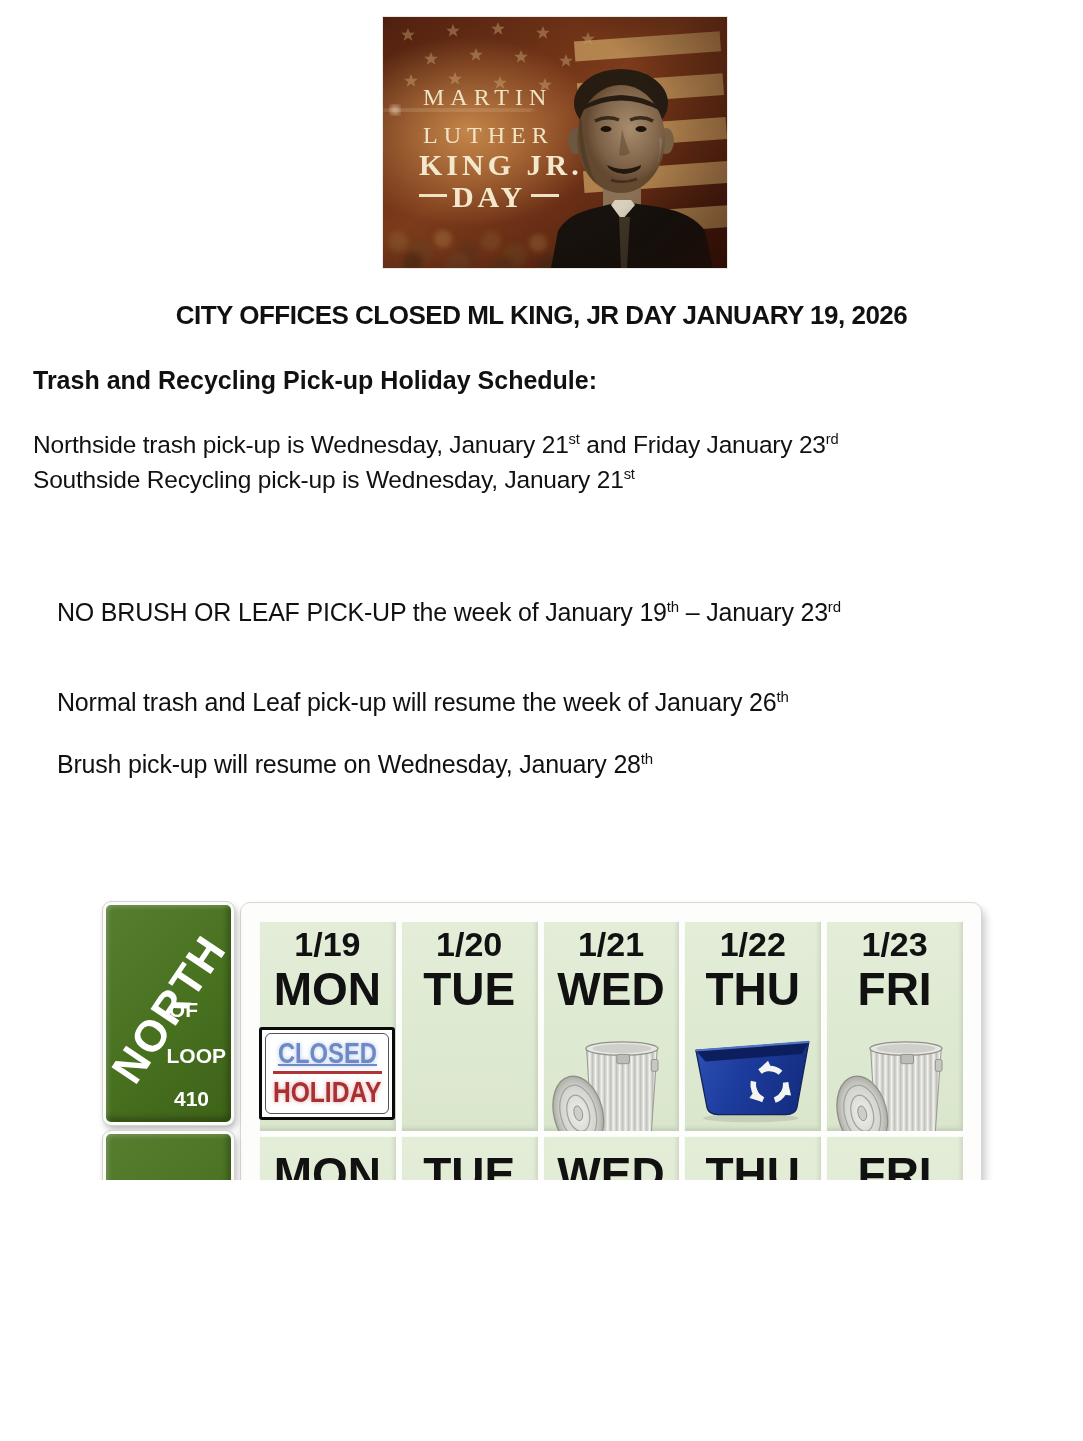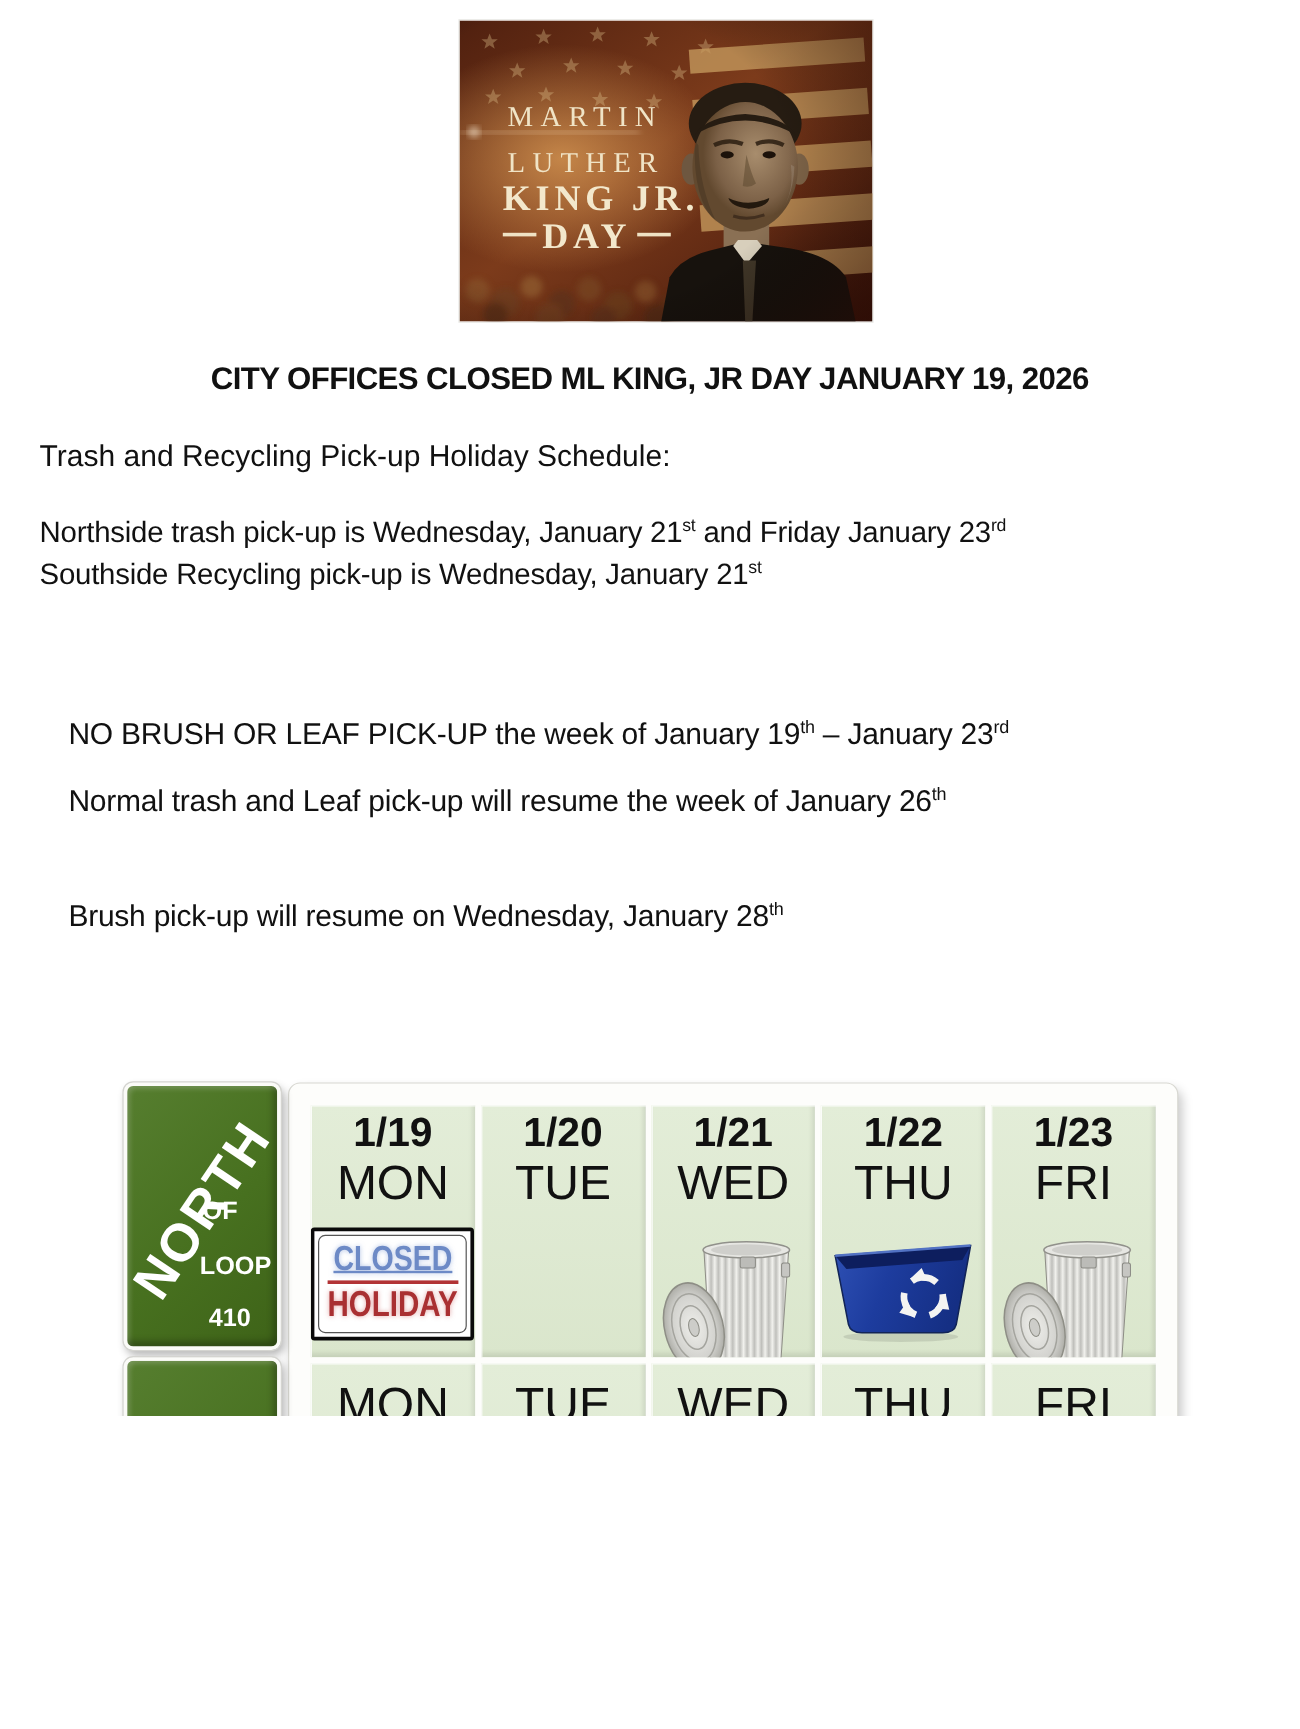--- a/index.html
+++ b/index.html
@@ -7,24 +7,24 @@
         font-family:"Liberation Sans",sans-serif;color:#111;}
 
   
   .banner{position:absolute;left:383px;top:17px;width:344px;height:251px;box-shadow:0 0 0 1px #e8e8e4;}
   .bt1{font-family:"Liberation Serif",serif;font-size:24px;fill:#f0e4c6;letter-spacing:6px;}
   .bt2{font-family:"Liberation Serif",serif;font-size:30px;font-weight:bold;fill:#f3e8cc;letter-spacing:4px;}
 
   
   .title{position:absolute;left:0;right:0;top:300px;text-align:center;
          font-size:26px;font-weight:bold;letter-spacing:-0.5px;white-space:nowrap;}
-  .sched-heading{position:absolute;left:33px;top:366px;font-size:25px;font-weight:normal;}
+  .sched-heading{position:absolute;left:33px;top:366px;font-size:25px;font-weight:bold;}
   .sched-lines{position:absolute;left:33px;top:428px;font-size:24.5px;line-height:34.5px;letter-spacing:-0.2px;}
   .note{position:absolute;left:33px;font-size:25px;letter-spacing:-0.2px;}
-  .note-1{top:598px}.note-2{top:654px}.note-3{top:750px}
+  .note-1{top:598px}.note-2{top:688px}.note-3{top:750px}
   .b{font-weight:normal;margin-left:24px;}
   sup{font-size:60%;line-height:0;vertical-align:super;}
 
   
   .sched-table{position:absolute;left:103px;top:902px;width:879px;height:497px;display:flex;gap:6px;}
   .side-col{width:131px;display:flex;flex-direction:column;gap:6px;}
   .side-box{position:relative;border:3px solid #fbfbf8;border-radius:8px;outline:1px solid #d4d4d0;
             background:linear-gradient(135deg,#567e2f 0%,#47701f 55%,#3e6318 100%);
             box-shadow:2px 4px 7px rgba(0,0,0,.30), inset -3px -4px 6px rgba(0,0,0,.30), inset 2px 2px 4px rgba(255,255,255,.22);
             color:#fff;font-weight:bold;}
@@ -36,21 +36,21 @@
   .side-loop{position:absolute;right:5px;top:64%;font-size:21px;}
   .side-410{position:absolute;right:22px;top:84%;font-size:21px;}
 
   .day-grid{flex:1;background:#fdfdfb;border:1px solid #d8d8d2;border-radius:10px;padding:18px;
             box-shadow:3px 6px 9px rgba(0,0,0,.22);
             display:grid;grid-template-columns:repeat(5,1fr);grid-template-rows:210px 251px;gap:5px;}
   .cell{background:linear-gradient(180deg,#e3edd8 0%,#dae6cc 100%);
         box-shadow:inset 1px 1px 0 rgba(255,255,255,.85), inset -2px -3px 4px rgba(0,0,0,.10);
         display:flex;flex-direction:column;align-items:center;overflow:hidden;}
   .cell-date{font-size:34px;font-weight:bold;margin-top:5px;line-height:1.1;}
-  .cell-day{font-size:40px;font-weight:normal;line-height:1.15;}
+  .cell-day{font-size:46px;font-weight:bold;line-height:1.15;}
   .r2 .cell-day{margin-top:12px;}
   .cell-art{flex:1;width:100%;display:flex;align-items:center;justify-content:center;}
 
   
   .closed-sign{width:124px;background:#fff;border:3px solid #0a0a0a;border-radius:3px;padding:3px;text-align:center;}
   .closed-sign-inner{border:1px solid #555;border-radius:6px;display:flex;flex-direction:column;
                      align-items:center;padding:5px 3px 6px 3px;}
   .sign-closed{font-size:29px;font-weight:bold;color:#6d8ac6;transform:scaleX(.82);line-height:1;
                text-decoration:underline;text-decoration-thickness:2px;
                text-shadow:0 0 5px rgba(120,150,210,.55);}

